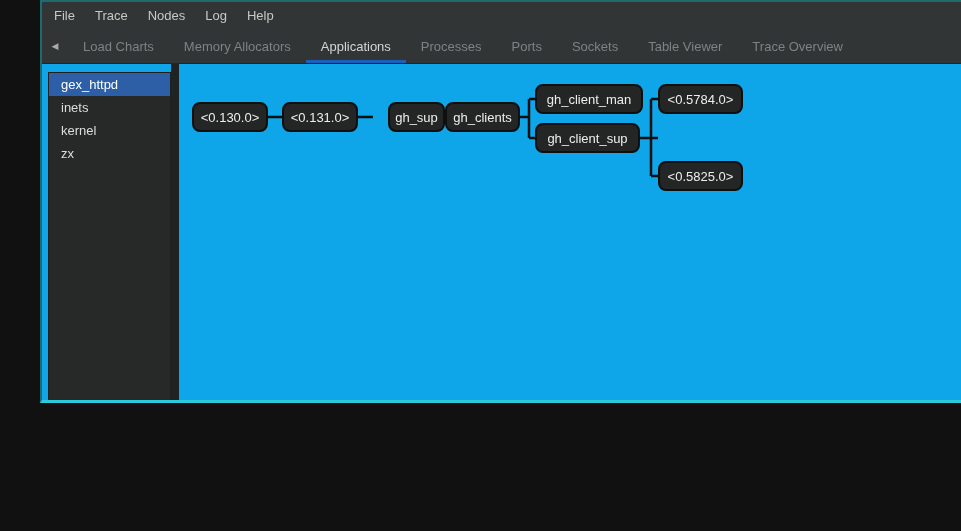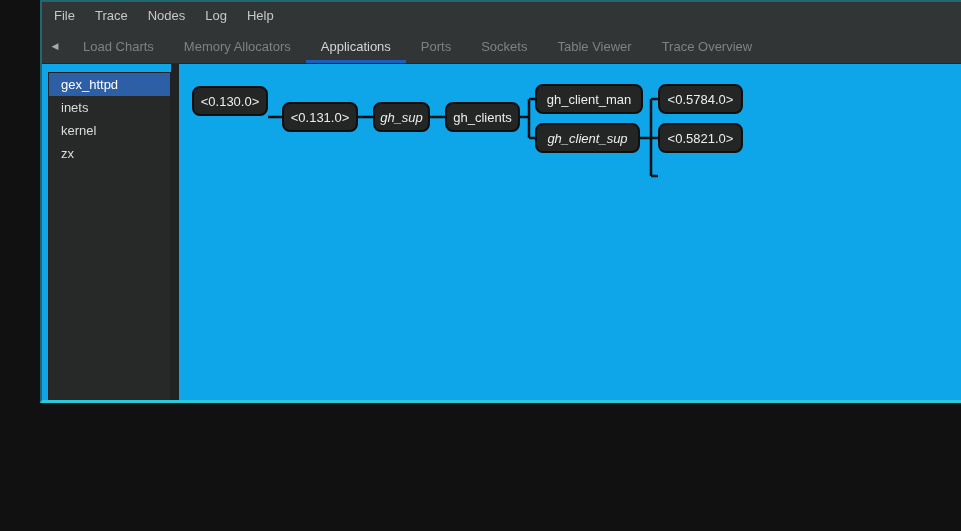--- a/index.html
+++ b/index.html
@@ -53,26 +53,26 @@
   
   .tree { position:absolute; left:0; top:0; width:961px; height:531px; pointer-events:none; }
   .connectors { position:absolute; left:0; top:0; }
   .node {
     position:absolute; box-sizing:border-box; height:30px;
     background:#242626; border:2px solid #0e0f0f; border-radius:8px;
     color:#ededed; font-size:13px;
     display:flex; align-items:center; justify-content:center;
     white-space:nowrap; pointer-events:auto;
   }
-  .n0 { left:150px; top:84px; width:76px; }
+  .n0 { left:150px; top:100px; width:76px; }
   .n1 { left:240px; top:100px; width:76px; }
-  .n2 { left:331px; top:100px; width:57px;font-style:italic; }
+  .n2 { left:346px; top:100px; width:57px; }
   .n3 { left:403px; top:100px; width:75px;text-align:right; }
   .n4 { left:493px; top:82px;  width:108px; }
-  .n5 { left:493px; top:121px; width:105px;font-style:italic; }
+  .n5 { left:493px; top:121px; width:105px; }
   .n6 { left:616px; top:82px;  width:85px; }
   .n7 { left:616px; top:121px; width:85px; }
   .n8 { left:616px; top:159px; width:85px; }
   
   .statusbar {
     position:absolute; left:0; right:0; bottom:0; height:26px;
     background:#323536; border-top:1px solid #3e4041;
     color:#aeb2ae; font-size:13px;
     display:flex; align-items:center; padding-left:8px; box-sizing:border-box;
   }
@@ -95,20 +95,21 @@
     <span class="menu-item">Help</span>
   </div>
 
   <div class="tabbar">
     <div class="tab-scroll left">
       <span>◀</span>
     </div>
     <div class="tab">Load Charts</div>
     <div class="tab">Memory Allocators</div>
     <div class="tab active">Applications</div>
+    <div class="tab">Processes</div>
     <div class="tab">Ports</div>
     <div class="tab">Sockets</div>
     <div class="tab">Table Viewer</div>
     <div class="tab">Trace Overview</div>
     <div class="tab-scroll right">
       <span>▶</span>
     </div>
   </div>
 
   <div class="sidebar">
@@ -126,17 +127,17 @@
                M478 115 H487 M487 97 V136 M487 97 H493 M487 136 H493
                M598 136 H609 M609 97 V174 M609 97 H616 M609 136 H616 M609 174 H616" stroke="#0e0f0f" stroke-width="2.5" fill="none"></path>
     </svg>
     <div class="node n0">&lt;0.130.0&gt;</div>
     <div class="node n1">&lt;0.131.0&gt;</div>
     <div class="node n2">gh_sup</div>
     <div class="node n3">gh_clients</div>
     <div class="node n4">gh_client_man</div>
     <div class="node n5">gh_client_sup</div>
     <div class="node n6">&lt;0.5784.0&gt;</div>
-    <div class="node n7">&lt;0.5821.0&gt;</div>
+    <div class="node n8">&lt;0.5825.0&gt;</div>
   </div>
 
 
 </div>
 
 </body></html>

